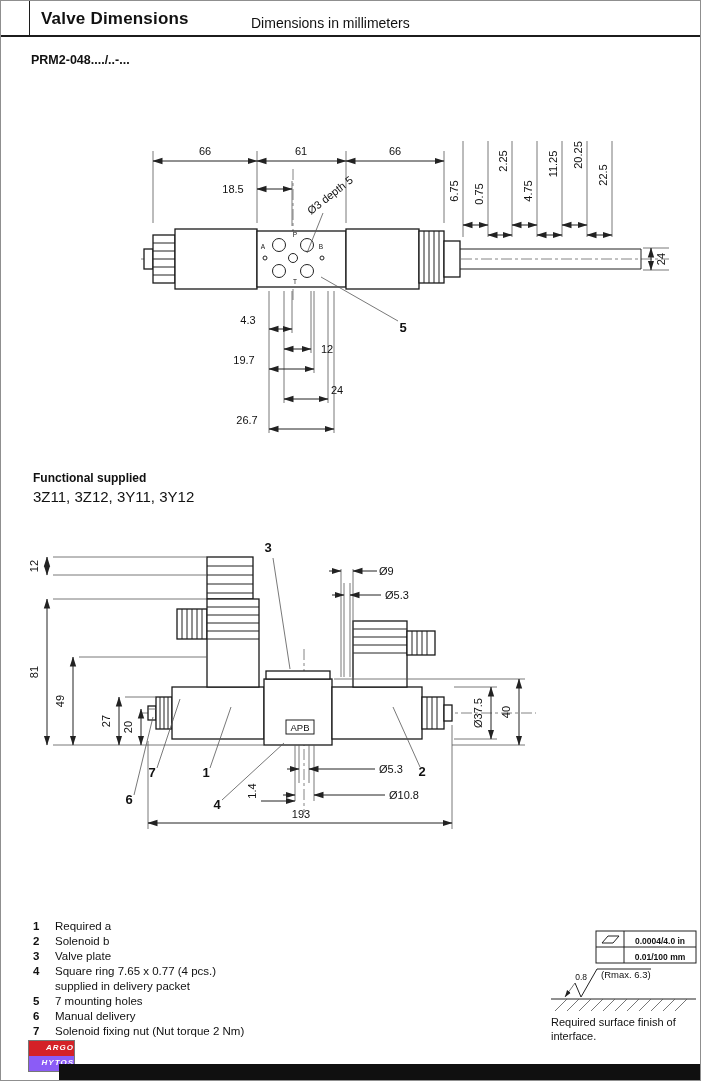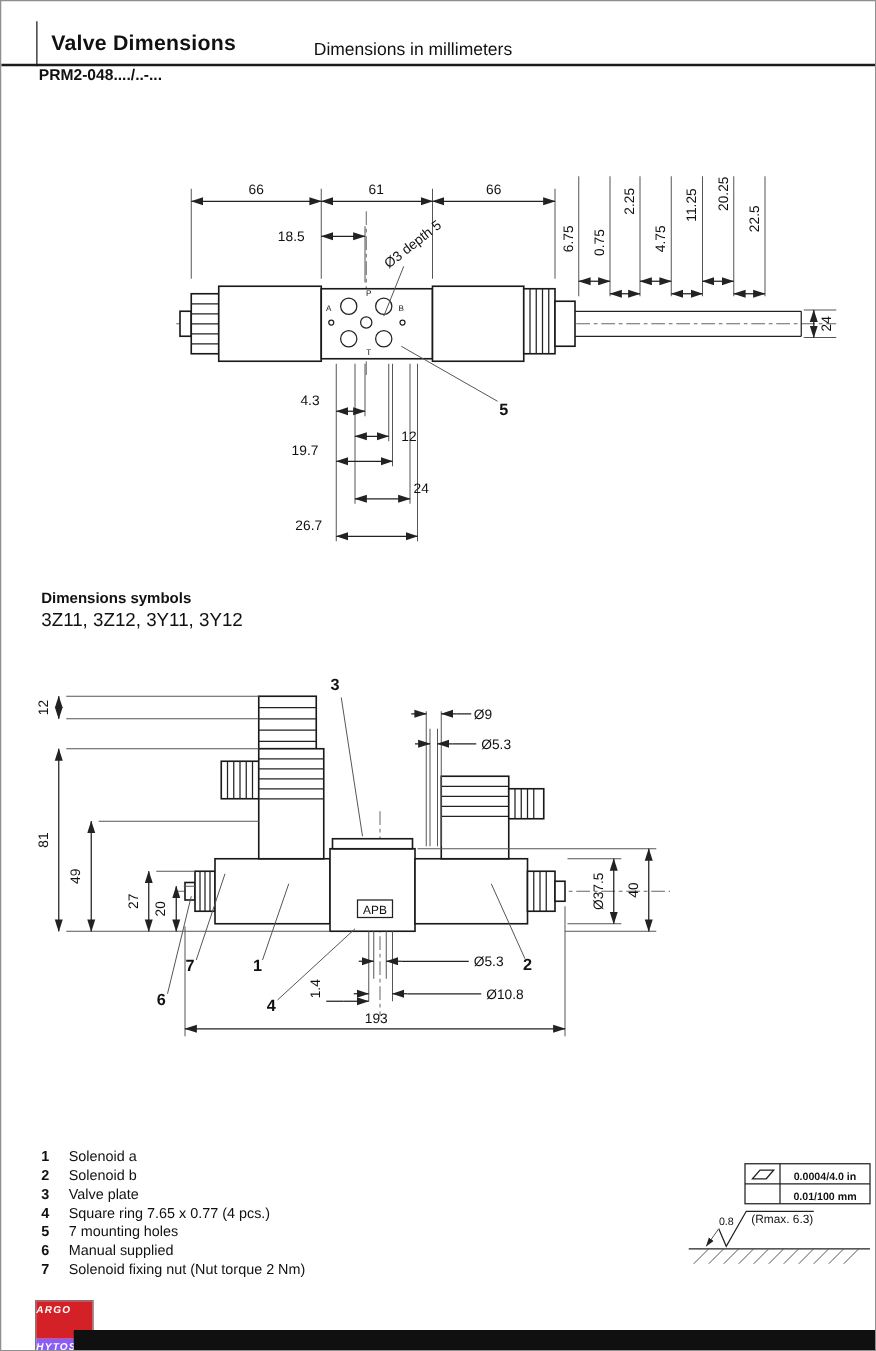--- a/index.html
+++ b/index.html
@@ -1,33 +1,33 @@
 <!DOCTYPE html>
 <html><head>
 <meta charset="utf-8">
 <style>
   *{margin:0;padding:0;box-sizing:border-box}
   html,body{background:#e9e9e9}
   body{font-family:"Liberation Sans",sans-serif;color:#111}
   .page{position:relative;width:701px;height:1081px;background:#fff;border:1px solid #8f8f8f;overflow:hidden;margin:0 auto}
   .abs{position:absolute}
-  .hdr{left:0;top:16px;width:701px;height:36px;border-bottom:2px solid #1c1c1c}
+  .hdr{left:0;top:0;width:701px;height:36px;border-bottom:2px solid #1c1c1c}
   .hdr-vline{left:28px;top:0;width:0;height:36px;border-left:1px solid #1c1c1c}
   .title{left:40px;top:8px;font-size:17px;font-weight:700;letter-spacing:.2px}
   .subtitle{left:250px;top:14px;font-size:14px}
   .model{left:30px;top:52px;font-size:12.5px;font-weight:700}
   .fs-title{left:32px;top:470px;font-size:12px;font-weight:700}
   .fs-codes{left:32px;top:487px;font-size:15px}
   .legend{left:32px;top:918px;font-size:11.5px;line-height:15px}
   .lrow{display:flex}
   .lnum{width:22px;font-weight:700}
   .lcont{padding-left:22px}
   .caption{left:550px;top:1014px;width:150px;font-size:11px;line-height:14px}
   .logo{left:27px;top:1039px;width:47px;border:1px solid #777}
-  .logo div{height:30px;color:#fff;font-size:8px;font-weight:700;font-style:italic;text-align:left;letter-spacing:1px;line-height:13px}
+  .logo div{height:15px;color:#fff;font-size:8px;font-weight:700;font-style:italic;text-align:right;letter-spacing:1px;line-height:13px}
   .botbar{left:58px;top:1063px;width:641px;height:17px;background:#101010}
   svg text{font-family:"Liberation Sans",sans-serif;font-size:11px;fill:#111;text-anchor:middle}
   svg text.ds{text-anchor:start}
   svg text.co{font-size:13px;font-weight:700}
   svg text.pl{font-size:6.5px}
   svg text.sm{font-size:9.5px}
   svg text.xs{font-size:8.5px}
   .ln{stroke:#222;stroke-width:1;fill:none}
   .thin{stroke:#555;stroke-width:.8;fill:none}
   .body{fill:#fff;stroke:#1a1a1a;stroke-width:1.3}
@@ -162,21 +162,21 @@
     <text x="606" y="174" transform="rotate(-90 606 174)">22.5</text>
     <text x="664" y="258" transform="rotate(-90 664 258)">24</text>
     <text x="247" y="323">4.3</text>
     <text class="ds" x="320" y="352">12</text>
     <text x="243" y="363">19.7</text>
     <text x="336" y="393">24</text>
     <text x="246" y="423">26.7</text>
     <text class="co" x="402" y="331">5</text>
   </svg>
 
-  <div class="abs fs-title">Dimensions symbols</div>
+  <div class="abs fs-title">Functional supplied</div>
   <div class="abs fs-codes">3Z11, 3Z12, 3Y11, 3Y12</div>
 
   <svg class="abs" style="left:0;top:530px" width="701" height="310" viewBox="0 530 701 310">
     <defs>
       <marker id="ar2" viewBox="0 0 10 10" refX="9.5" refY="5" markerWidth="10" markerHeight="10" orient="auto-start-reverse">
         <path d="M0,1.8 L10,5 L0,8.2 z" fill="#222"></path>
       </marker>
     </defs>
 
     <g class="cl">
@@ -325,41 +325,42 @@
     <text class="co" x="128" y="803">6</text>
     <text class="co" x="151" y="776">7</text>
     <text class="co" x="205" y="776">1</text>
     <text class="co" x="216" y="808">4</text>
     <text class="co" x="421" y="775">2</text>
   </svg>
 
   <div class="abs legend">
     <div class="lrow">
         <span class="lnum">1</span>
-        <span>Solenoid a</span>
+        <span>Required a</span>
       </div>
     <div class="lrow">
         <span class="lnum">2</span>
         <span>Solenoid b</span>
       </div>
     <div class="lrow">
         <span class="lnum">3</span>
         <span>Valve plate</span>
       </div>
     <div class="lrow">
         <span class="lnum">4</span>
         <span>Square ring 7.65 x 0.77 (4 pcs.)</span>
       </div>
+    <div class="lcont">supplied in delivery packet</div>
     <div class="lrow">
         <span class="lnum">5</span>
         <span>7 mounting holes</span>
       </div>
     <div class="lrow">
         <span class="lnum">6</span>
-        <span>Manual supplied</span>
+        <span>Manual delivery</span>
       </div>
     <div class="lrow">
         <span class="lnum">7</span>
         <span>Solenoid fixing nut (Nut torque 2 Nm)</span>
       </div>
   </div>
 
   <svg class="abs" style="left:540px;top:925px" width="160" height="90" viewBox="540 925 160 90">
     <defs>
       <marker id="ar3" viewBox="0 0 10 10" refX="9.5" refY="5" markerWidth="9" markerHeight="9" orient="auto">
@@ -387,20 +388,24 @@
       <line x1="602" y1="1010" x2="614" y2="998"></line>
         <line x1="614" y1="1010" x2="626" y2="998"></line>
       <line x1="626" y1="1010" x2="638" y2="998"></line>
         <line x1="638" y1="1010" x2="650" y2="998"></line>
       <line x1="650" y1="1010" x2="662" y2="998"></line>
         <line x1="662" y1="1010" x2="674" y2="998"></line>
       <line x1="674" y1="1010" x2="686" y2="998"></line>
     </g>
   </svg>
 
+  <div class="abs caption">
+    <div>Required surface finish of</div>
+    <div>interface.</div>
+  </div>
 
   <div class="abs logo">
     <div style="background:#d42127">ARGO</div>
     <div style="background:#8b5cf6">HYTOS</div>
   </div>
 
   <div class="abs botbar"></div>
 
 </div>
 

